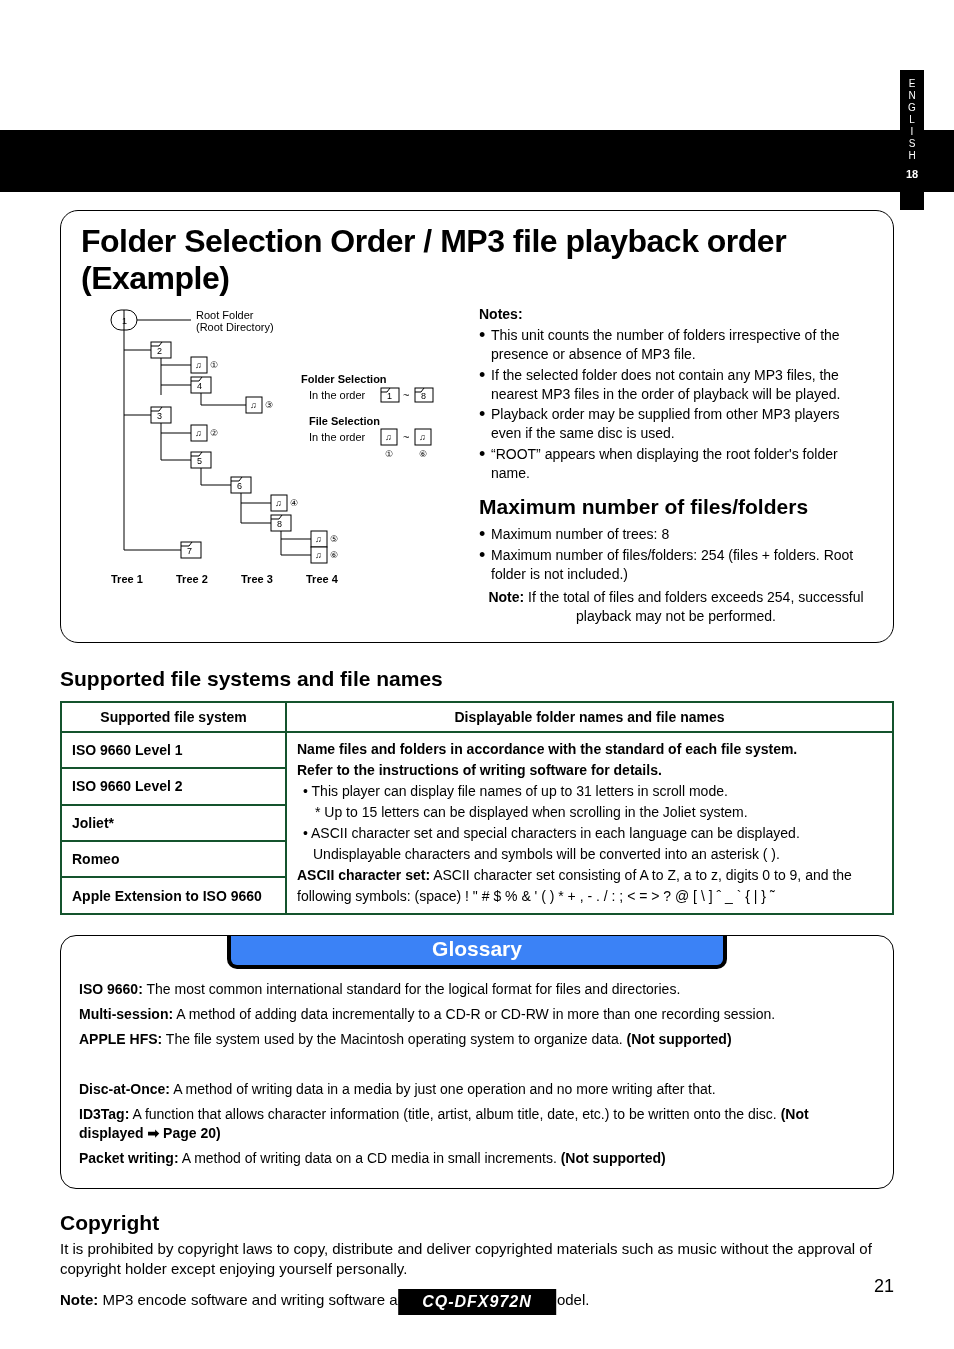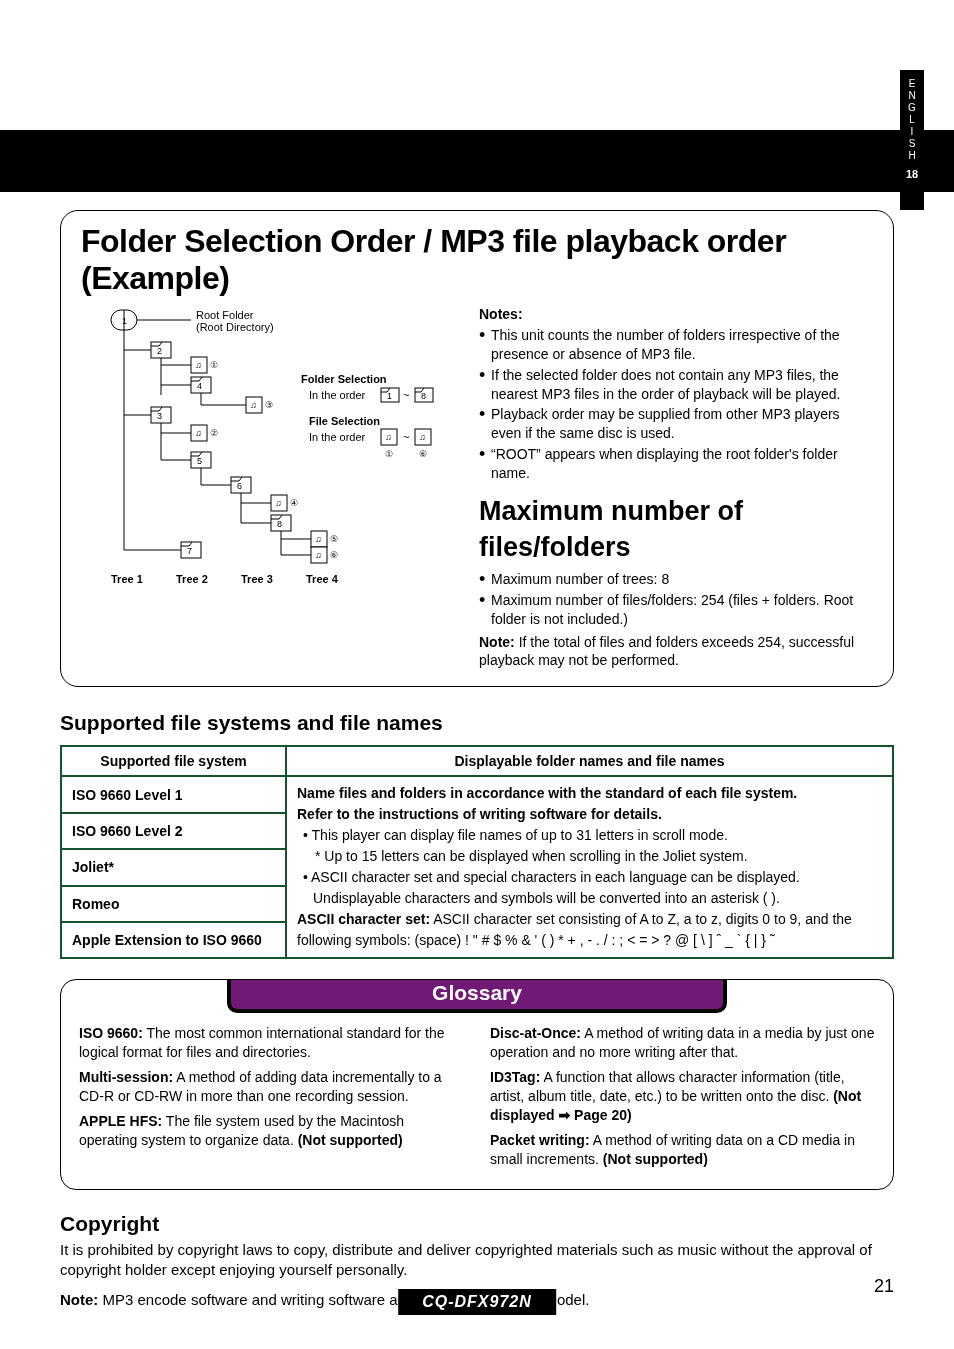--- a/index.html
+++ b/index.html
@@ -58,22 +58,22 @@
   .tree-diagram {
     width: 380px;
     font-size: 11px;
   }
   .tree-diagram svg { width:100%; height:auto; }
   .notes-col { flex:1; font-size: 14px; line-height:1.35; }
   .notes-col .notes-h { font-weight:bold; margin-bottom:2px;}
   .notes-col ul { list-style:none; padding-left:0; }
   .notes-col ul li { position:relative; padding-left:12px; margin-bottom:2px;}
   .notes-col ul li::before { content:"•"; position:absolute; left:0; font-size:18px; line-height:14px; top:2px;}
-  .sub-h { font-weight:bold; font-size:27px; margin:10px 0 4px 0; font-family: Arial, sans-serif;}
-  .limits-note { margin-top:4px;}
+  .sub-h { font-weight:bold; font-size:21px; margin:10px 0 4px 0; font-family: Arial, sans-serif;}
+  .limits-note { margin-top:4px;text-align:center;}
   .sec-h2 {
     font-weight:bold;
     font-size:21px;
     margin: 18px 0 10px 0;
   }
   table.fs {
     width:100%;
     border-collapse: collapse;
     font-size:14px;
     margin-bottom:20px;
@@ -85,40 +85,41 @@
   }
   table.fs th { font-weight:bold; text-align:center; }
   table.fs .lbl { font-weight:bold; width:225px; }
   .glossary-box {
     border:1.5px solid #000;
     border-radius:16px;
     overflow:hidden;
     margin-bottom:22px;
   }
   .glossary-tab {
-    background:#701a75;
+    background:#3b82f6;
     color:#fff;
     border:4px solid #000;
     border-top:none;
     border-radius:0 0 10px 10px;
     width:60%;
     margin:0 auto;
     text-align:center;
     font-size:21px;
     font-weight:bold;
     padding:2px 0 4px 0;
     position:relative;
     top:-1px;
   }
   .gloss-body {
     display:flex;
     gap:26px;
     padding:10px 18px 14px 18px;
     font-size:14px;
     line-height:1.35;
+    flex-direction:column;
   }
   .gloss-body > div { flex:1; }
   .gloss-body p { margin-bottom:6px; }
   .gloss-body .term { font-weight:bold; }
   .copyright-h { font-weight:bold; font-size:21px; margin-bottom:4px;}
   .copyright-p { font-size:15px; line-height:1.35; margin-bottom:10px;}
   .foot-model {
     position:absolute;
     bottom:34px;
     left:50%;

